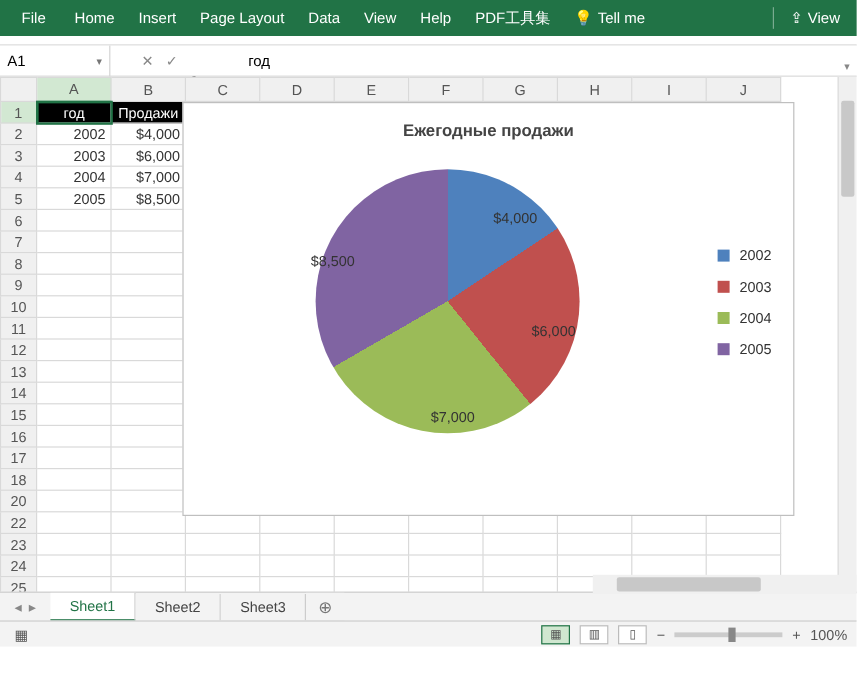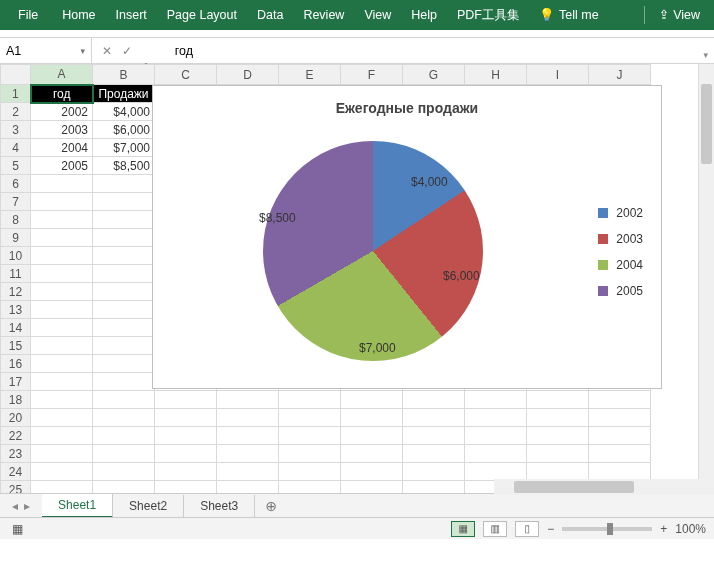--- a/index.html
+++ b/index.html
@@ -4,42 +4,42 @@
 <style>
   * { box-sizing: border-box; margin: 0; padding: 0; font-family: "Segoe UI", Arial, sans-serif; }
   body { width: 714px; height: 570px; overflow: hidden; background: #fff; font-size: 12px; color: #333; }
   .ribbon { background: #217346; height: 30px; display: flex; align-items: center; padding: 0 4px; }
   .ribbon-item { color: #fff; padding: 0 10px; height: 30px; line-height: 30px; cursor: pointer; font-size: 12.5px; }
   .ribbon-item.file { padding: 0 14px; }
   .ribbon-spacer { flex: 1; }
   .ribbon-icon { display:inline-flex; align-items:center; gap:4px; }
   .ribbon-sep { width:1px; height:18px; background:rgba(255,255,255,0.4); margin:0 4px;}
   .ribbon-bar2 { background:#fff; border-bottom:1px solid #d4d4d4; height:8px;}
-  .namebox-row { display:flex; align-items:center; height:26px; border-bottom:1px solid #d4d4d4; background:#fff;}
+  .namebox-row { display:flex; align-items:center; height:26px; border-bottom:1px solid #d4d4d4; background:#fff;gap:16px;}
   .namebox { width:92px; border-right:1px solid #d4d4d4; height:26px; display:flex; align-items:center; padding:0 6px; justify-content:space-between;}
   .namebox input { border:none; outline:none; width:60px; font-size:12.5px;}
   .namebox .dd { color:#777; font-size:9px;}
   .fx-btns { display:flex; align-items:center; gap:10px; padding:0 10px; color:#888;}
   .fx-btns span { cursor:pointer; font-size:12px;}
   .fx-label { font-style:italic; font-family:"Times New Roman",serif; color:#555; padding-right:8px;margin-top:36px;}
   .fbar { flex:1; padding:0 6px; position:relative;}
   .fbar input { width:100%; border:none; outline:none; font-size:12.5px;}
   .fbar-dd { position:absolute; right:6px; top:6px; color:#888; font-size:9px;}
   .grid-area { position:relative; height:475px; background:#fff; overflow:hidden;}
   table.sheet { border-collapse:collapse; table-layout:fixed; }
   .sheet th, .sheet td { border:1px solid #d9d9d9; height:18px; font-size:12px; font-weight:normal; background:#fff;}
   .sheet thead th { background:#f0f0f0; color:#555; text-align:center; height:20px;}
   .sheet tbody th { background:#f0f0f0; color:#555; text-align:center; width:30px;}
   .sheet td { padding:0 4px; text-align:right;}
   .corner { width:30px; background:#f0f0f0;}
   th.colA { background:#d2e8d2 !important; border-bottom:2px solid #217346 !important; color:#217346;}
   th.row1 { background:#d2e8d2 !important; border-right:2px solid #217346 !important; color:#217346;}
   td.sel { outline:2px solid #217346; outline-offset:-1px; text-align:center;}
   td.hdr { background:#000 !important; color:#fff; text-align:center;}
-  .chart { position:absolute; left:152px; top:21px; width:510px; height:304px; background:#fff; border:1px solid #bfbfbf;}
+  .chart { position:absolute; left:152px; top:21px; width:510px; height:345px; background:#fff; border:1px solid #bfbfbf;}
   .chart-title { text-align:center; font-size:14px; font-weight:bold; color:#444; margin-top:14px;}
   .pie-wrap { position:absolute; left:110px; top:55px; width:220px; height:220px;}
   .pie { width:220px; height:220px; border-radius:50%; background: conic-gradient(
       #4e81bd 0deg 56.47deg,
       #c0504e 56.47deg 141.18deg,
       #9bbb58 141.18deg 240deg,
       #8064a2 240deg 360deg
     );}
   .pie-label { position:absolute; font-size:12px; color:#333;}
   .legend { position:absolute; right:18px; top:120px; display:flex; flex-direction:column; gap:12px; font-size:12px;}
@@ -64,21 +64,20 @@
 </style>
 </head>
 <body>
 
 <div class="ribbon">
   <div class="ribbon-item file">File</div>
   <div class="ribbon-item">Home</div>
   <div class="ribbon-item">Insert</div>
   <div class="ribbon-item">Page Layout</div>
   <div class="ribbon-item">Data</div>
-  <div class="ribbon-item">Review</div>
   <div class="ribbon-item">View</div>
   <div class="ribbon-item">Help</div>
   <div class="ribbon-item">PDF工具集</div>
   <div class="ribbon-item ribbon-icon">
     <span>💡</span>
     <span>Tell me</span>
   </div>
   <div class="ribbon-spacer"></div>
   <div class="ribbon-sep"></div>
   <div class="ribbon-item ribbon-icon">

